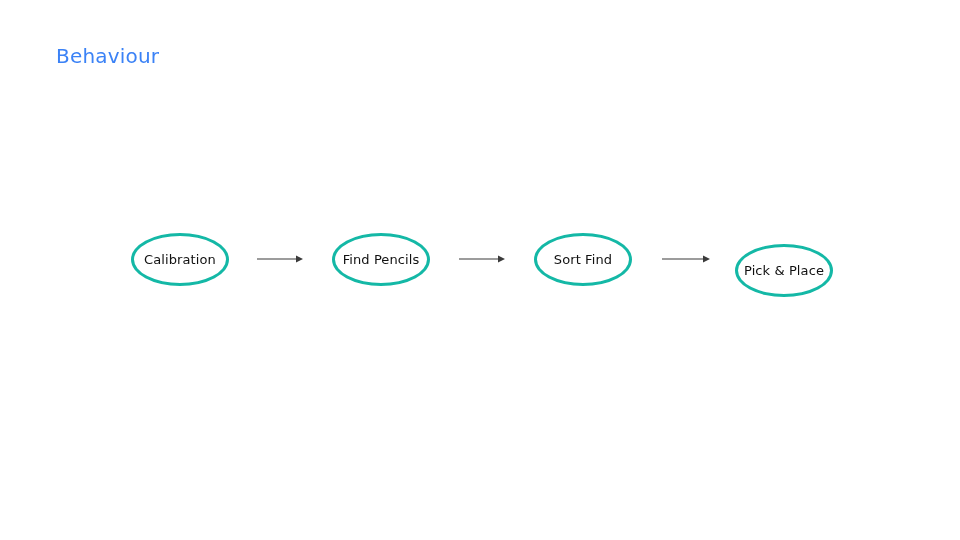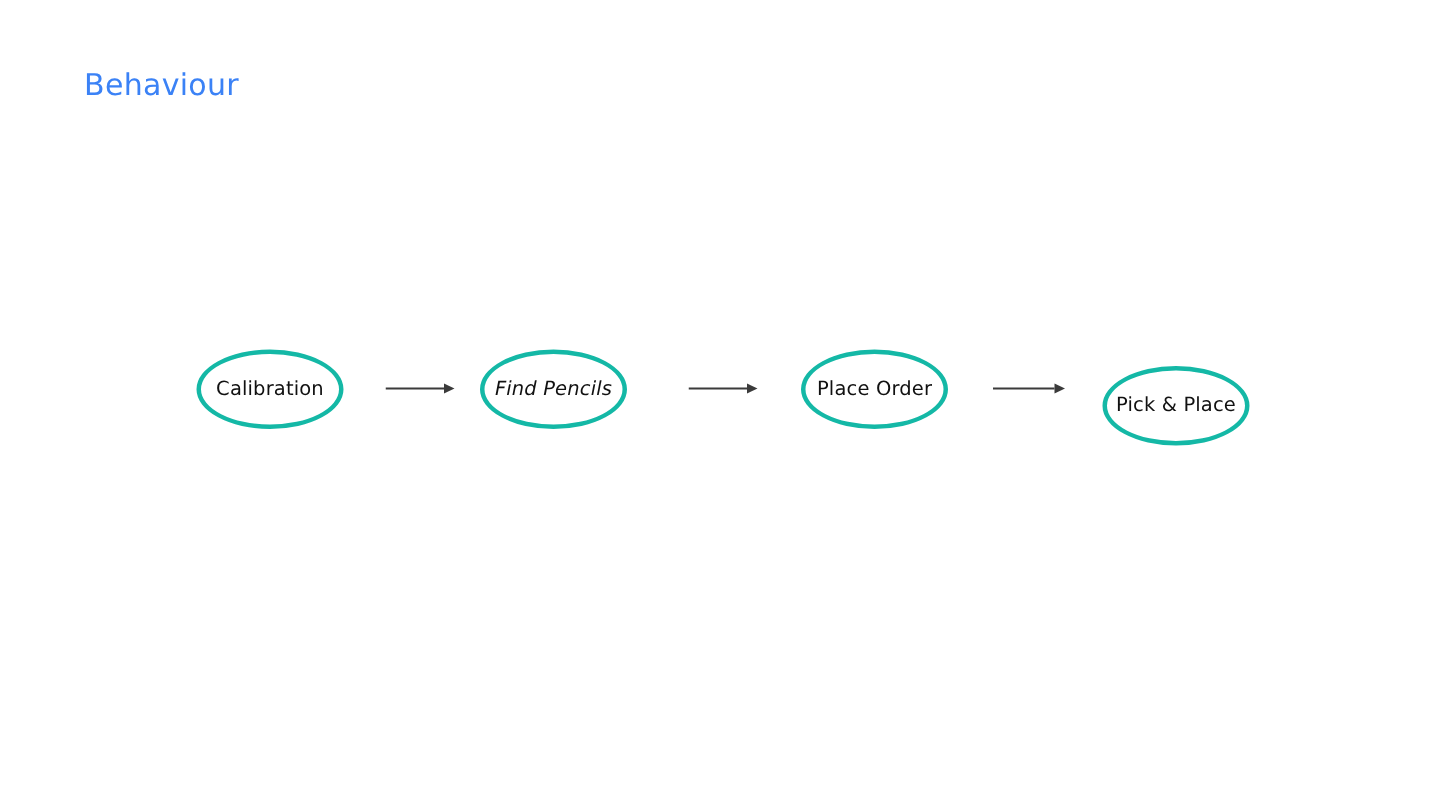--- a/index.html
+++ b/index.html
@@ -61,21 +61,21 @@
   .flow-node-label {
     font-family: "DejaVu Sans", sans-serif;
     font-size: 13px;
     line-height: 15px;
     color: #111111;
     white-space: nowrap;
     letter-spacing: 0.1px;
   }
 
   #node-0 { left: 131px; top: 233px; }
-  #node-1 { left: 320px; top: 233px; font-style: italic; }
+  #node-1 { left: 332px; top: 233px; }
   #node-2 { left: 534px; top: 233px; }
   #node-3 { left: 735px; top: 244px; }
 
   .flow-arrow {
     position: absolute;
     height: 12px;
     top: 253px;
   }
   .flow-arrow svg { display: block; }
 
@@ -108,21 +108,21 @@
     </div>
 
     <div class="flow-arrow" id="arrow-1">
       <svg width="47" height="12" viewBox="0 0 47 12">
         <line x1="0" y1="6" x2="39" y2="6" stroke="#3b3b3b" stroke-width="1.2"></line>
         <polygon points="39,2.6 46,6 39,9.4" fill="#3b3b3b"></polygon>
       </svg>
     </div>
 
     <div class="flow-node" id="node-2">
-      <span class="flow-node-label">Place Order</span>
+      <span class="flow-node-label">Sort Find</span>
     </div>
 
     <div class="flow-arrow" id="arrow-2">
       <svg width="49" height="12" viewBox="0 0 49 12">
         <line x1="0" y1="6" x2="41" y2="6" stroke="#3b3b3b" stroke-width="1.2"></line>
         <polygon points="41,2.6 48,6 41,9.4" fill="#3b3b3b"></polygon>
       </svg>
     </div>
 
     <div class="flow-node" id="node-3">

